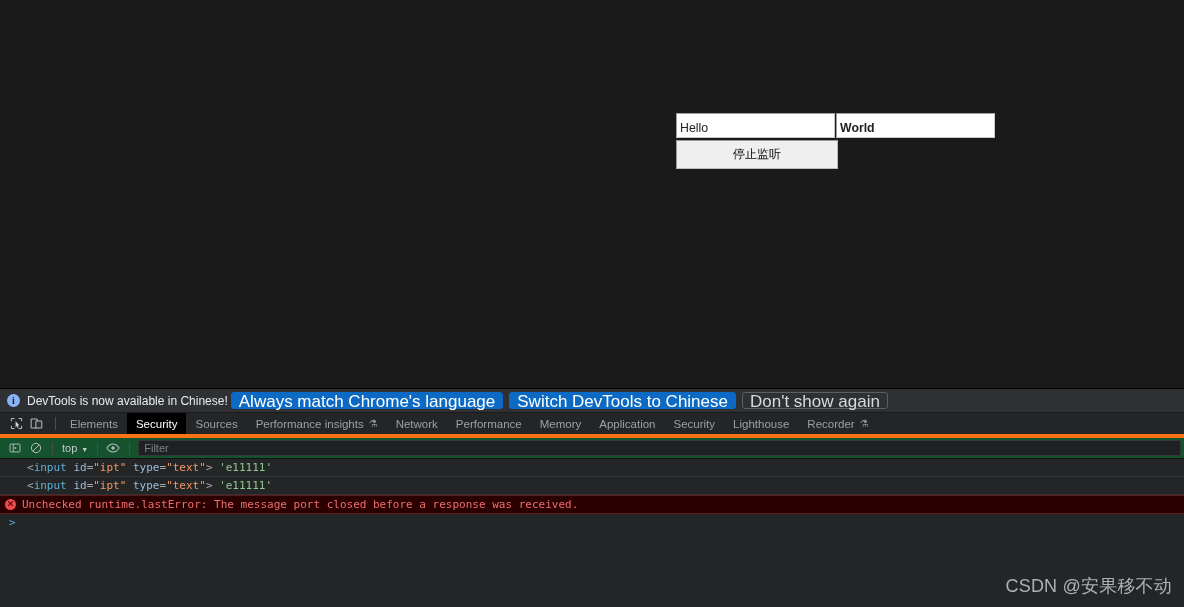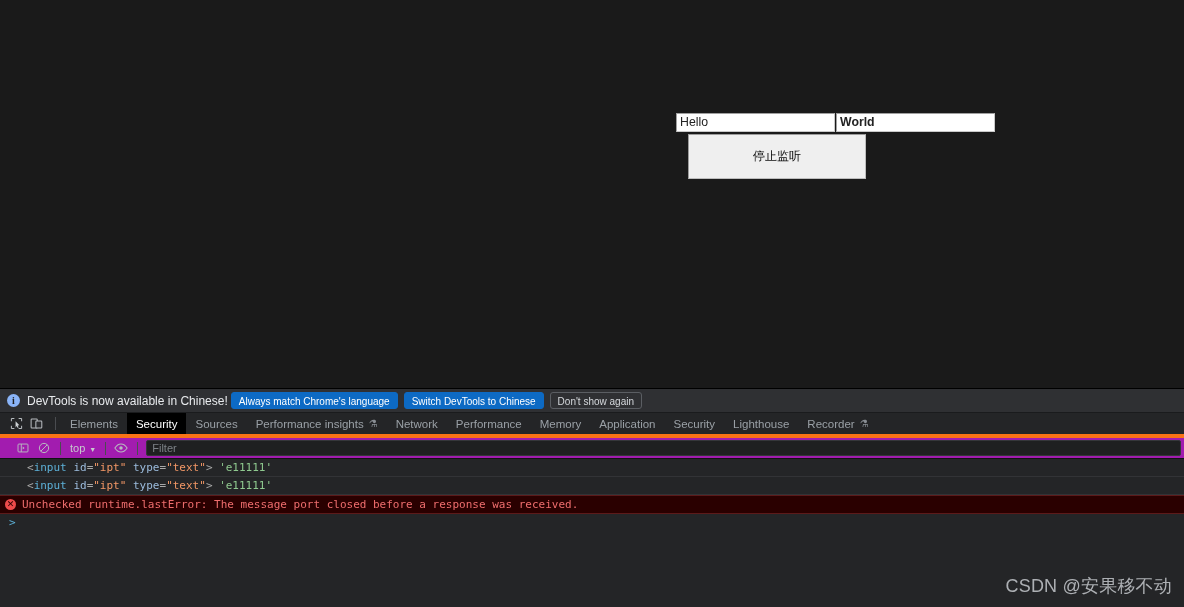--- a/index.html
+++ b/index.html
@@ -30,21 +30,21 @@
     left: 676px;
     top: 113px;
   }
   .row-inputs {
     display: flex;
     align-items: flex-start;
   }
   .txt-input {
     width: 152px;
     height: 13px;
-    padding: 2px 2px 2px 3px;
+    padding: 8px 2px 2px 3px;
     font-family: "Liberation Sans", sans-serif;
     font-size: 12.3px;
     line-height: 13px;
     color: #232323;
     background: #ffffff;
     border: 1px solid #a0a0a0;
     border-right-color: #c9c9c9;
     border-bottom-color: #c9c9c9;
     outline: none;
     box-sizing: content-box;
@@ -59,25 +59,24 @@
     margin-top: 2px;
     width: 152px;
     height: 19px;
     font-family: "Liberation Sans", sans-serif;
     font-size: 12px;
     color: #0a0a0a;
     background: #efefef;
     border: 1px solid #9c9c9c;
     border-right-color: #bdbdbd;
     border-bottom-color: #bdbdbd;
-    padding: 12px;
+    padding: 4px;
     cursor: default;
     box-sizing: content-box;
     text-align: center;
-    margin-left: 12px;
   }
 
   
   #devtools {
     position: absolute;
     left: 0;
     top: 388px;
     width: 1184px;
     height: 219px;
     background: #242527;
@@ -110,21 +109,21 @@
     flex: 0 0 auto;
     margin-right: 7px;
   }
   #infobar-text {
     color: #e8eaed;
     font-size: 12px;
     white-space: nowrap;
     margin-right: 3px;
   }
   .pill {
-    font-size: 10px;
+    font-size: 17px;
     line-height: 17px;
     height: 17px;
     padding: 0 7px;
     border-radius: 3px;
     margin-right: 6px;
     white-space: nowrap;
     cursor: pointer;
     box-sizing: border-box;
   }
   .pill.primary {
@@ -183,25 +182,25 @@
   }
   .tab .beaker {
     margin-left: 5px;
     font-size: 10px;
     opacity: .85;
   }
 
   
   #console-toolbar {
     height: 21px;
-    background: #a21caf;
+    background: #14532d;
     border-bottom: 1px solid #111214;
     display: flex;
     align-items: center;
-    padding-left: 13px;
+    padding-left: 5px;
     box-sizing: border-box;
   }
   .ct-btn {
     width: 19px;
     height: 17px;
     display: flex;
     align-items: center;
     justify-content: center;
     cursor: pointer;
     margin-right: 2px;

